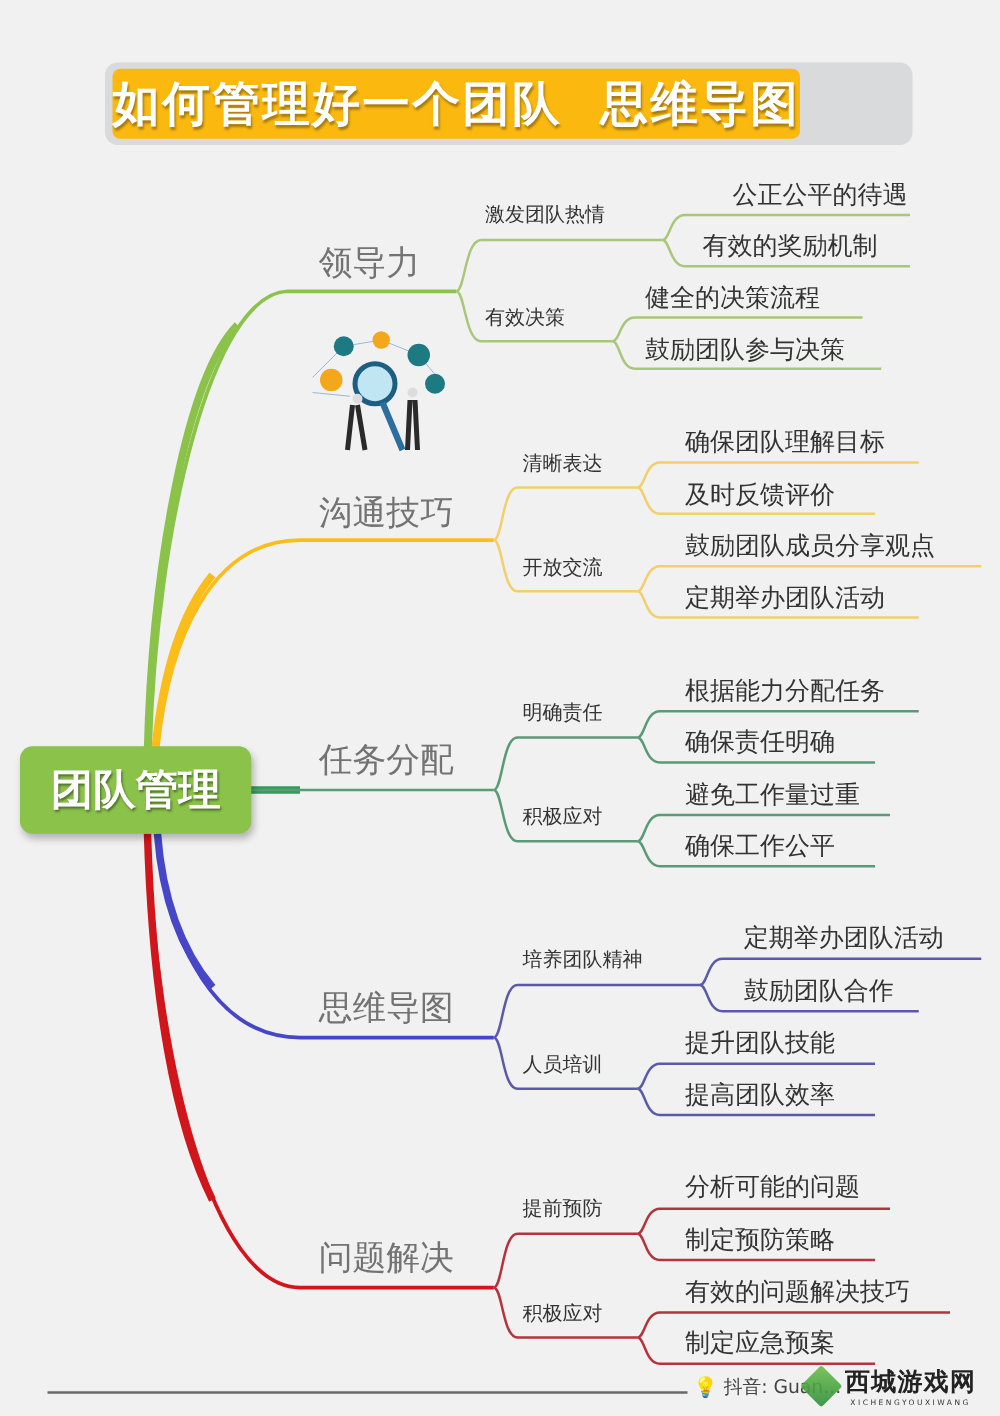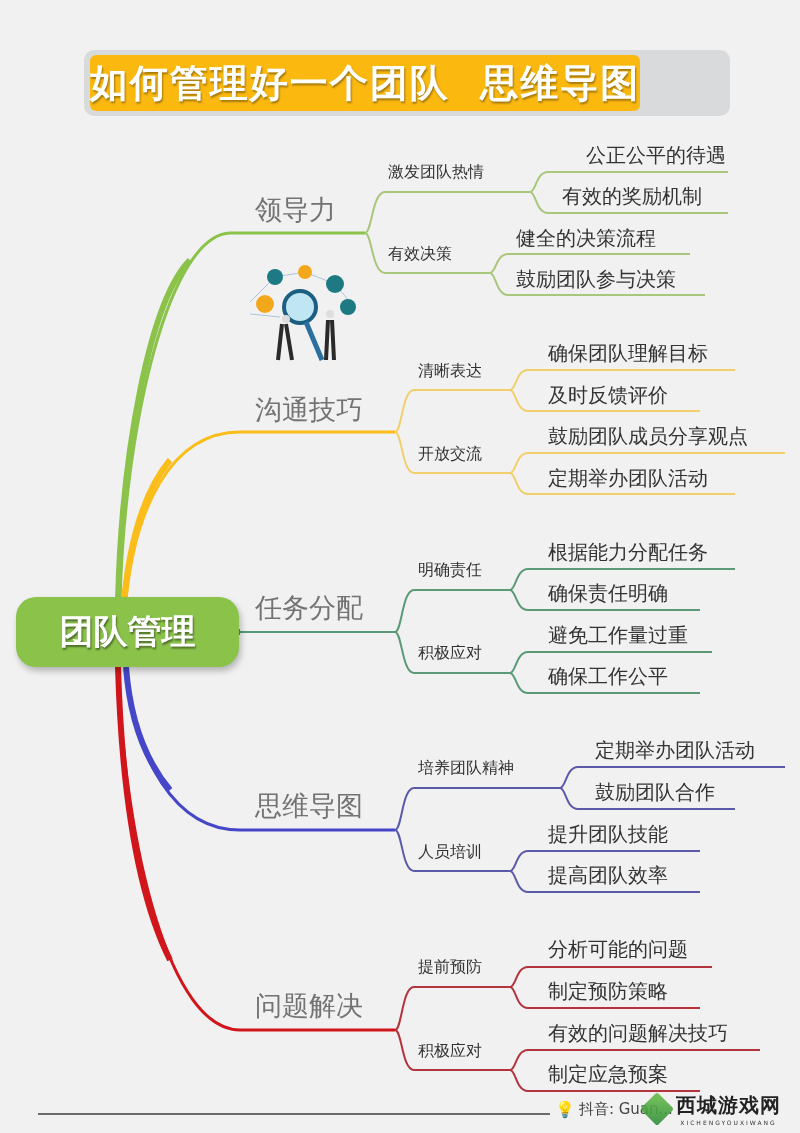--- a/index.html
+++ b/index.html
@@ -17,22 +17,22 @@
     position: absolute; left: 90px; top: 55px; width: 550px; height: 56px;
     background: #fbb910; border-radius: 6px;
     display: flex; align-items: center; justify-content: center;
   }
   .title-text {
     font-size: 38px; font-weight: bold; color: #ffffff; letter-spacing: 2px;
     text-shadow: 1px 2px 2px rgba(0,0,0,0.35); white-space: pre;
   }
   svg.lines { position: absolute; left: 0; top: 0; }
   .root {
-    position: absolute; left: 16px; top: 597px; width: 223px; height: 70px;
-    background: #8bc34a; border-radius: 20px;
+    position: absolute; left: 16px; top: 597px; width: 185px; height: 70px;
+    background: #8bc34a; border-radius: 10px;
     box-shadow: 2px 4px 6px rgba(0,0,0,0.25);
     display: flex; align-items: center; justify-content: center;
   }
   .root-text {
     font-size: 34px; font-weight: bold; color: #ffffff;
     text-shadow: 1px 2px 2px rgba(0,0,0,0.45);
   }
   .t { position: absolute; white-space: nowrap; }
   .l1 { font-size: 27px; color: #737373; }
   .l2 { font-size: 16px; color: #333; }

